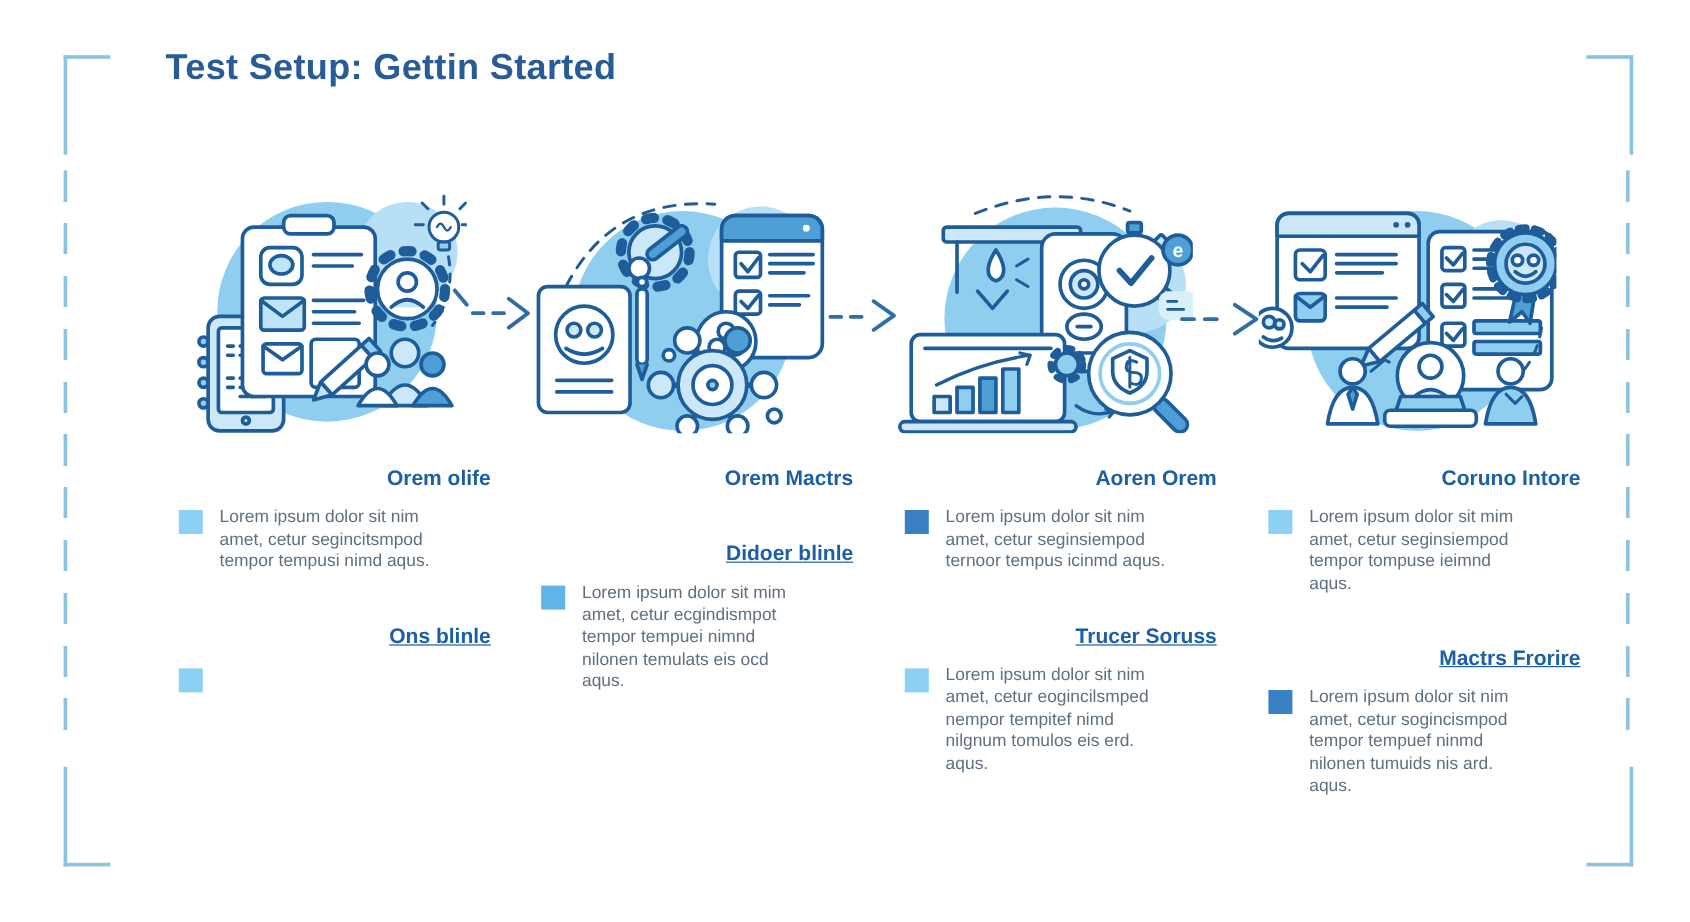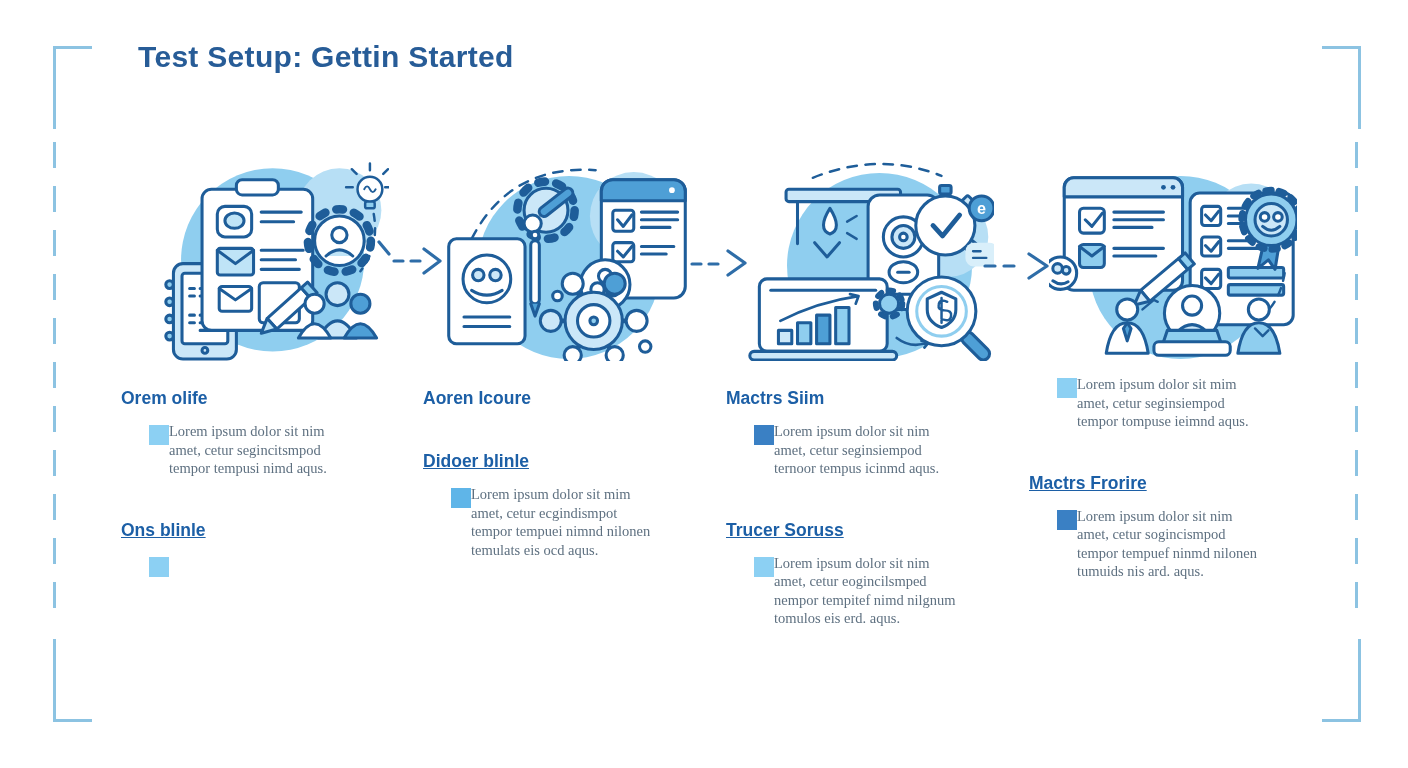--- a/index.html
+++ b/index.html
@@ -17,23 +17,23 @@
   .edge-dash.left{left:53px;}
   .edge-dash.right{left:1355px;}
 
   .title{position:absolute;left:138px;top:40px;margin:0;font-size:30px;font-weight:bold;
     color:#275C97;letter-spacing:.3px;}
 
   .col{position:absolute;top:150px;width:288px;}
   .col.c1{left:121px;} .col.c2{left:423px;} .col.c3{left:726px;} .col.c4{left:1029px;}
   .illus{height:212px;display:flex;justify-content:center;align-items:center;}
   .illus svg{width:248px;height:210px;}
-  .sec-heading{margin:26px 0 0;text-align:left;font-size:17.5px;color:#1C5FA6;font-weight:bold;}
+  .sec-heading{margin:26px 0 0;text-align:right;font-size:17.5px;color:#1C5FA6;font-weight:bold;}
   .sec-heading.second{margin-top:42px;text-decoration:underline;}
-  .para{display:flex;margin:13px 0 0 28px;font-family:Liberation Serif, serif;}
+  .para{display:flex;margin:13px 0 0 28px;gap:14px;}
   .bullet{width:20px;height:20px;flex:none;margin-top:3px;background:#8CD0F3;}
   .para p{margin:0;width:184px;font-size:14.5px;line-height:18.5px;color:#5E7080;}
 
   .conn{position:absolute;}
   .conn svg{display:block;}
 </style>
 </head>
 <body>
 
 <div class="canvas">
@@ -153,21 +153,21 @@
           <circle cx="180" cy="214" r="9" fill="#fff"></circle>
           <circle cx="136" cy="214" r="9" fill="#fff"></circle>
           <circle cx="158" cy="178" r="30" fill="#CBE7F8"></circle>
           <circle cx="158" cy="178" r="17" fill="#fff"></circle>
           <circle cx="158" cy="178" r="4" fill="#8FCEEF"></circle>
           <circle cx="120" cy="152" r="5" fill="#fff"></circle>
           <circle cx="212" cy="205" r="6" fill="#fff"></circle>
         </g>
       </svg>
     </div>
-    <h2 class="sec-heading">Aoren Icoure</h2>
+    <h2 class="sec-heading">Orem Mactrs</h2>
     <h2 class="sec-heading second">Didoer blinle</h2>
     <div class="para">
       <span class="bullet" style="background-color: rgb(95, 181, 232);"></span>
       <p>Lorem ipsum dolor sit mim amet, cetur ecgindismpot tempor tempuei nimnd nilonen temulats eis ocd aqus.</p>
     </div>
   </section>
 
   <section class="col c3">
     <div class="illus">
       <svg viewBox="0 0 260 220">
@@ -214,21 +214,21 @@
               <rect x="238" y="162" width="36" height="13" rx="6.5" fill="#4E9FD6"></rect>
             </g>
           <circle cx="205" cy="168" r="36" fill="#fff"></circle>
           <circle cx="205" cy="168" r="26" fill="#fff" stroke="#8FCEEF"></circle>
           <path d="M205 148 l15 7 v11 q0 13 -15 19 q-15 -6 -15 -19 v-11 z" fill="#fff"></path>
           <path d="M211 158 q-8 -4 -9 3 q-1 6 6 6 q8 0 7 6 q-1 7 -10 3 M205 154 v26" stroke-width="2.6"></path>
         </g>
         <text x="247" y="66" font-size="17" font-weight="bold" fill="#fff" text-anchor="middle" font-family="Liberation Sans, sans-serif">e</text>
       </svg>
     </div>
-    <h2 class="sec-heading">Mactrs Siim</h2>
+    <h2 class="sec-heading">Aoren Orem</h2>
     <div class="para">
       <span class="bullet" style="background-color: rgb(58, 128, 196);"></span>
       <p>Lorem ipsum dolor sit nim amet, cetur seginsiempod ternoor tempus icinmd aqus.</p>
     </div>
     <h2 class="sec-heading second">Trucer Soruss</h2>
     <div class="para">
       <span class="bullet" style="background-color: rgb(140, 208, 243);"></span>
       <p>Lorem ipsum dolor sit nim amet, cetur eogincilsmped nempor tempitef nimd nilgnum tomulos eis erd. aqus.</p>
     </div>
   </section>
@@ -285,20 +285,21 @@
           <path d="M82 180 l4 6 -4 13 -4 -13 z" fill="#4E9FD6"></path>
           <path d="M98 166 l12 -10 M110 156 l4 2" stroke-width="2.6"></path>
           <circle cx="220" cy="166" r="11" fill="#fff"></circle>
           <path d="M198 212 q5 -32 22 -32 q17 0 22 32 z" fill="#8FCEEF"></path>
           <path d="M216 186 l8 8 6 -6" stroke-width="2.6"></path>
           <path d="M116 212 l8 -24 h52 l8 24 z" fill="#8FCEEF"></path>
           <rect x="110" y="200" width="80" height="14" rx="5" fill="#fff"></rect>
         </g>
       </svg>
     </div>
+    <h2 class="sec-heading">Coruno Intore</h2>
     <div class="para">
       <span class="bullet" style="background-color: rgb(140, 208, 243);"></span>
       <p>Lorem ipsum dolor sit mim amet, cetur seginsiempod tempor tompuse ieimnd aqus.</p>
     </div>
     <h2 class="sec-heading second">Mactrs Frorire</h2>
     <div class="para">
       <span class="bullet" style="background-color: rgb(58, 128, 196);"></span>
       <p>Lorem ipsum dolor sit nim amet, cetur sogincismpod tempor tempuef ninmd nilonen tumuids nis ard. aqus.</p>
     </div>
   </section>

